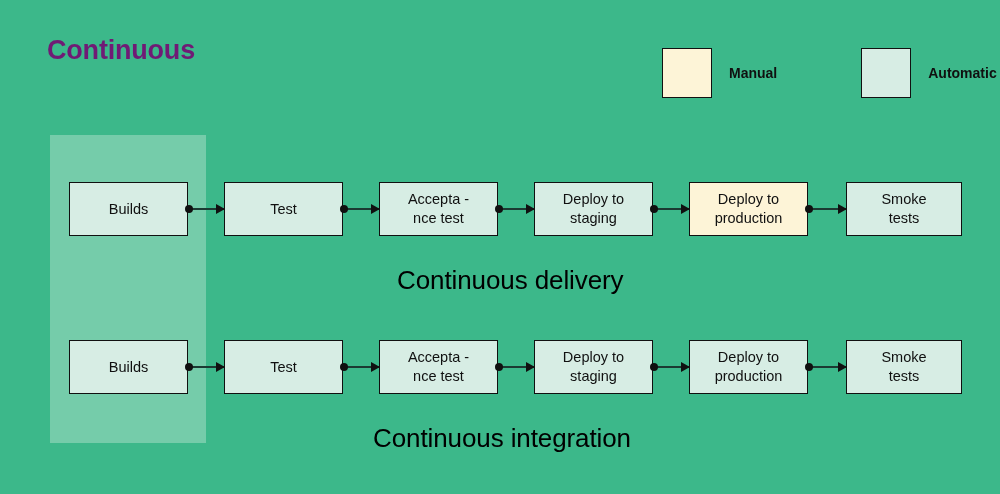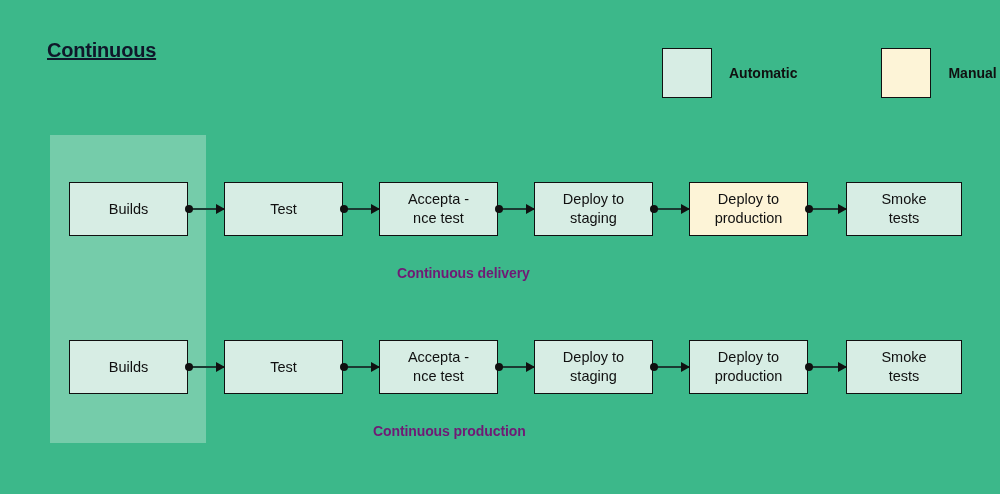--- a/index.html
+++ b/index.html
@@ -26,26 +26,25 @@
     height: 308px;
     background: #75ccaa;
   }
 
   
   #main-title {
     position: absolute;
     left: 47px;
     top: 32px;
     width: 300px;
-    color: #0f172a;
-    font-size: 20px;
+    color: #701a75;
+    font-size: 27px;
     font-weight: bold;
     line-height: 36px;
     letter-spacing: -0.2px;
-    text-decoration: underline;
   }
   #main-title .tl { display: block; }
 
   
   #legend {
     position: absolute;
     left: 662px;
     top: 46px;
     height: 54px;
     display: flex;
@@ -131,48 +130,48 @@
     width: 0;
     height: 0;
     border-top: 5px solid transparent;
     border-bottom: 5px solid transparent;
     border-left: 9px solid #101010;
   }
 
   
   .section-caption {
     position: absolute;
-    color: #701a75;
-    font-size: 14px;
-    font-weight: bold;
+    color: #000000;
+    font-size: 26px;
+    font-weight: normal;
     white-space: nowrap;
     letter-spacing: -0.1px;
   }
   #caption-cd   { left: 397px; top: 265px; }
   #caption-cdep { left: 373px; top: 423px; }
 </style>
 </head>
 <body>
 
 <div id="canvas">
 
   <div id="ci-band"></div>
 
   <div id="main-title">
     <span class="tl">Continuous</span>
   </div>
 
   <div id="legend">
     <div class="legend-item">
+      <div class="legend-swatch manual"></div>
+      <div class="legend-label">Manual</div>
+    </div>
+    <div class="legend-item">
       <div class="legend-swatch auto"></div>
       <div class="legend-label">Automatic</div>
-    </div>
-    <div class="legend-item">
-      <div class="legend-swatch manual"></div>
-      <div class="legend-label">Manual</div>
     </div>
   </div>
 
   <div class="pipeline" id="pipeline-cd">
       <div class="node auto" style="left: 69px; width: 119px;">Builds</div>
       <div class="connector" style="left: 188px; width: 36px;">
         <span class="line"></span>
         <span class="dot"></span>
         <span class="head"></span>
       </div>
@@ -238,15 +237,15 @@
       <div class="connector" style="left: 808px; width: 38px;">
         <span class="line"></span>
         <span class="dot"></span>
         <span class="head"></span>
       </div>
       <div class="node auto" style="left: 846px; width: 116px;">Smoke
 tests</div>
     </div>
 
   <div class="section-caption" id="caption-cd">Continuous delivery</div>
-  <div class="section-caption" id="caption-cdep">Continuous production</div>
+  <div class="section-caption" id="caption-cdep">Continuous integration</div>
 
 </div>
 
 </body></html>

